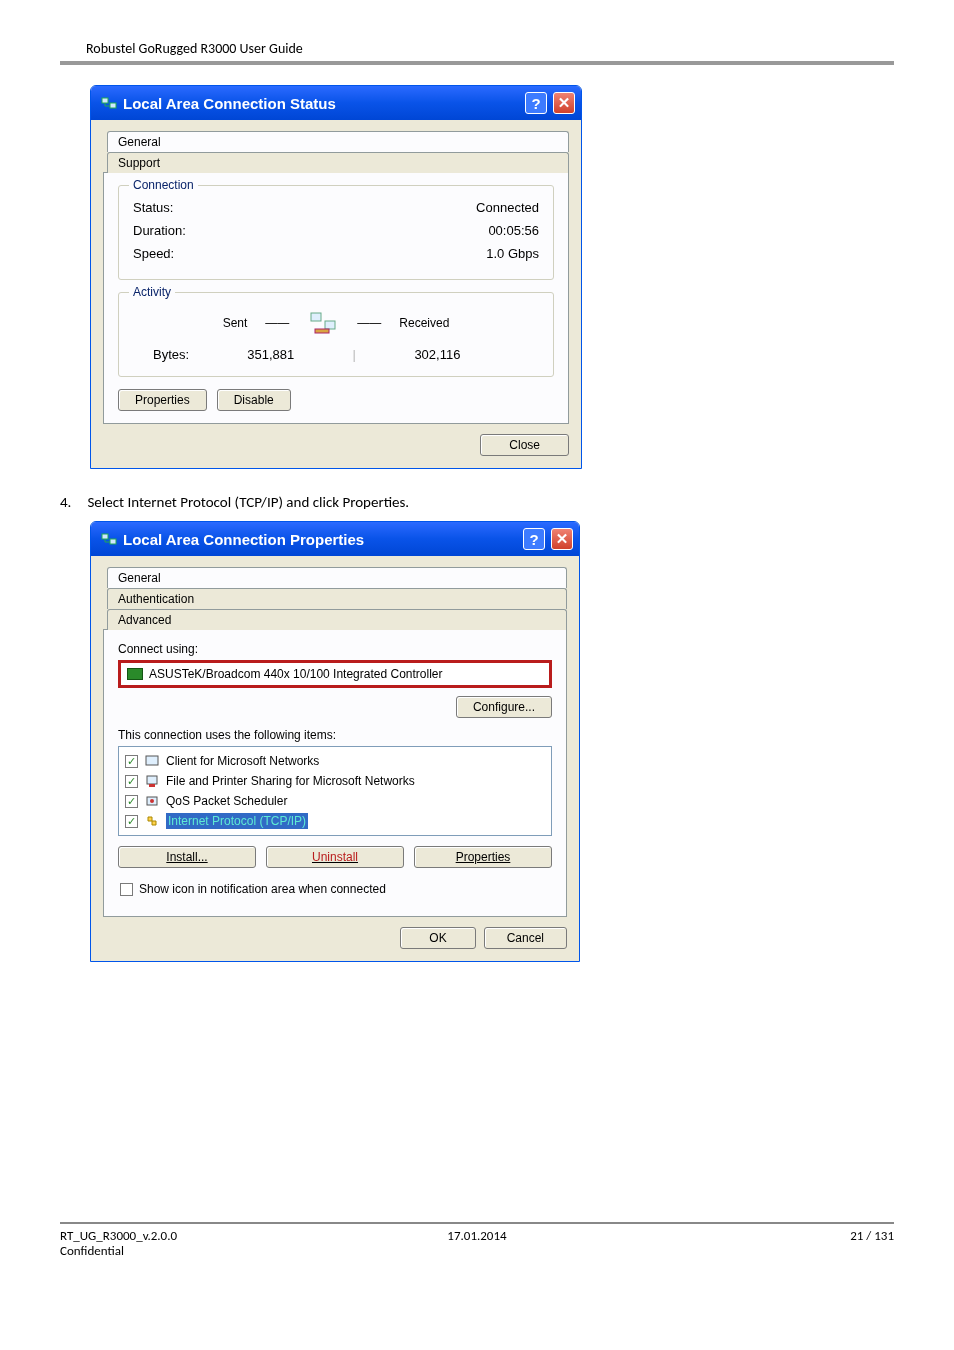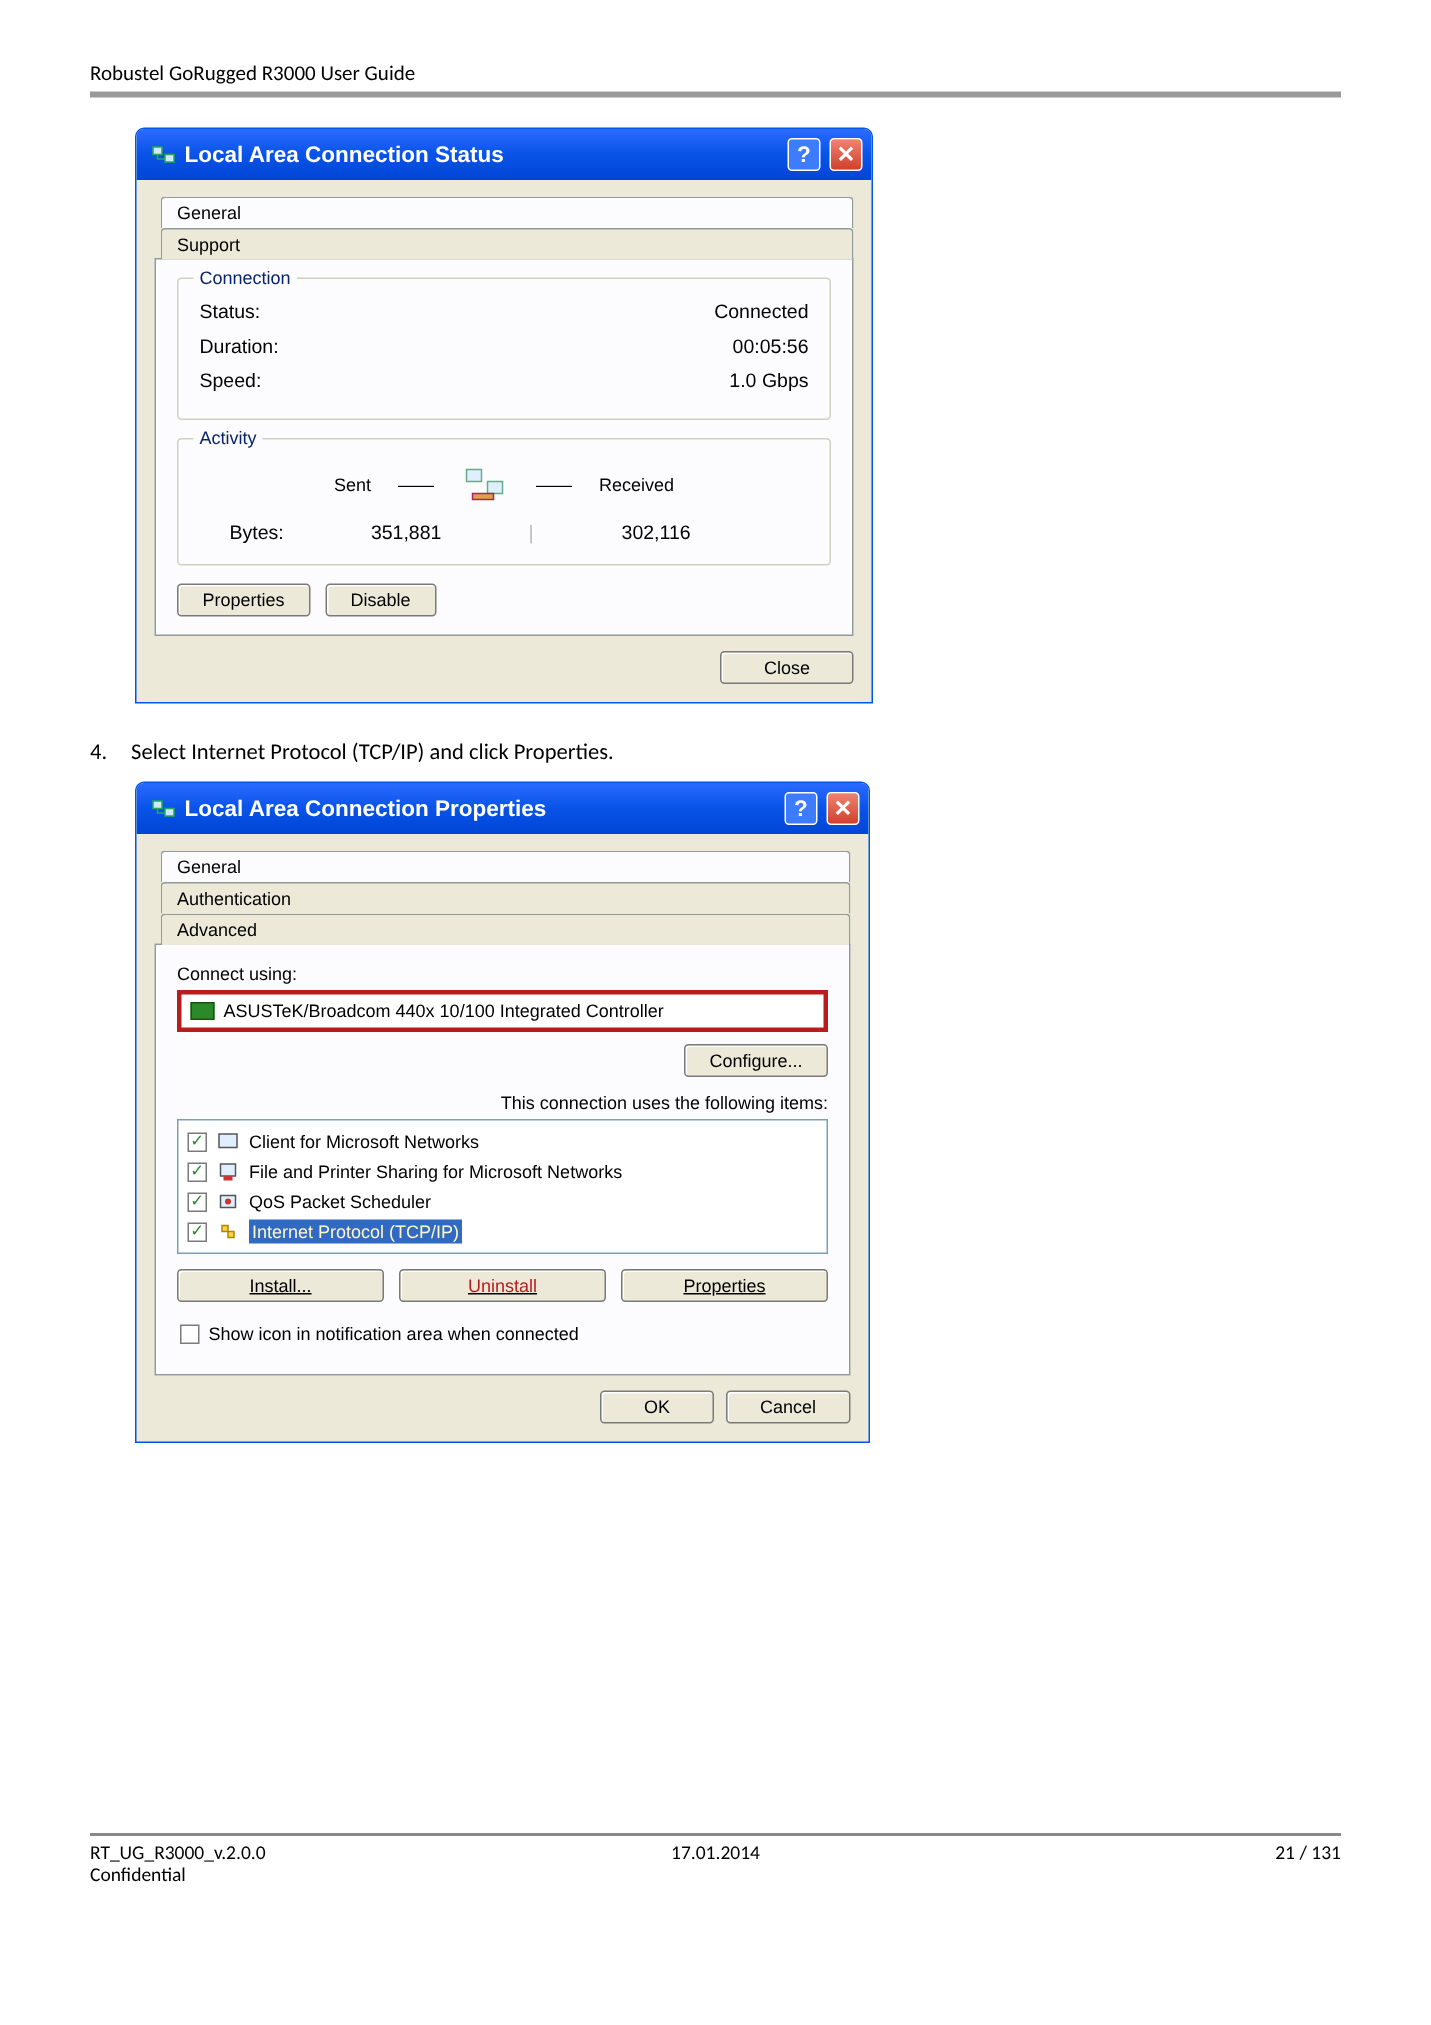--- a/index.html
+++ b/index.html
@@ -9,20 +9,21 @@
     background: #fff;
     color: #000;
     width: 954px;
   }
   .page {
     padding: 40px 60px 20px 60px;
   }
   .header-text {
     font-size: 14px;
     margin-bottom: 4px;
+    margin-left: 26px;
   }
   .header-rule {
     border: 0;
     border-top: 4px solid #999;
     margin: 0 0 20px 0;
   }
 
   
   .xp-dialog {
     width: 492px;
@@ -130,21 +131,21 @@
     background:#fff;
     padding:4px 0;
     margin-bottom:10px;
   }
   .item-row {
     display:flex; align-items:center; gap:6px;
     padding:2px 6px;
     font-size:12px;
   }
   .item-row.selected .item-label {
-    background:#316AC5; color:#fef9c3; padding:1px 2px;
+    background:#316AC5; color:#5eead4; padding:1px 2px;
   }
   .chk {
     width:13px; height:13px;
     border:1px solid #7A7A7A;
     background:#fff;
     display:inline-flex; align-items:center; justify-content:center;
     font-size:11px; line-height:1; color:#2a8a2a;
   }
   .mini-icon { width:16px; height:16px; display:inline-flex; align-items:center; justify-content:center;}
   .desc-text { font-size:12px; padding:4px 2px 12px 2px; line-height:1.35;}
@@ -276,21 +277,21 @@
       <div class="xp-tabpanel">
         <div style="margin-bottom:4px;">Connect using:</div>
         <div class="connect-box">
           <span class="nic-icon"></span>
           <span>ASUSTeK/Broadcom 440x 10/100 Integrated Controller</span>
         </div>
         <div style="display:flex; justify-content:flex-end; margin-bottom:10px;">
           <button class="xp-button">Configure...</button>
         </div>
 
-        <div style="margin-bottom:4px;text-align:right;">This connection uses the following items:</div>
+        <div style="margin-bottom:4px;">This connection uses the following items:</div>
         <div class="items-box">
           <div class="item-row">
             <span class="chk">✓</span>
             <span class="mini-icon">
                 <svg width="14" height="14">
                   <rect x="1" y="2" width="12" height="9" fill="#dfeffd" stroke="#555"></rect>
                 </svg>
               </span>
             <span class="item-label">Client for Microsoft Networks</span>
           </div>

